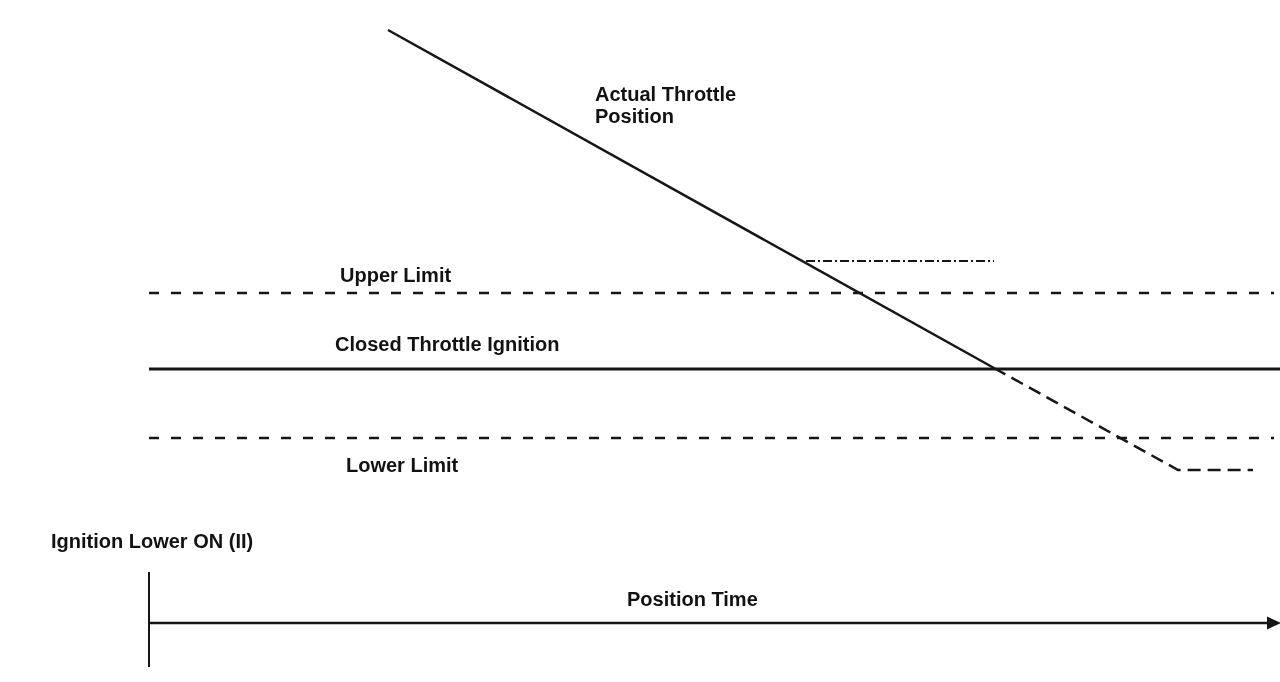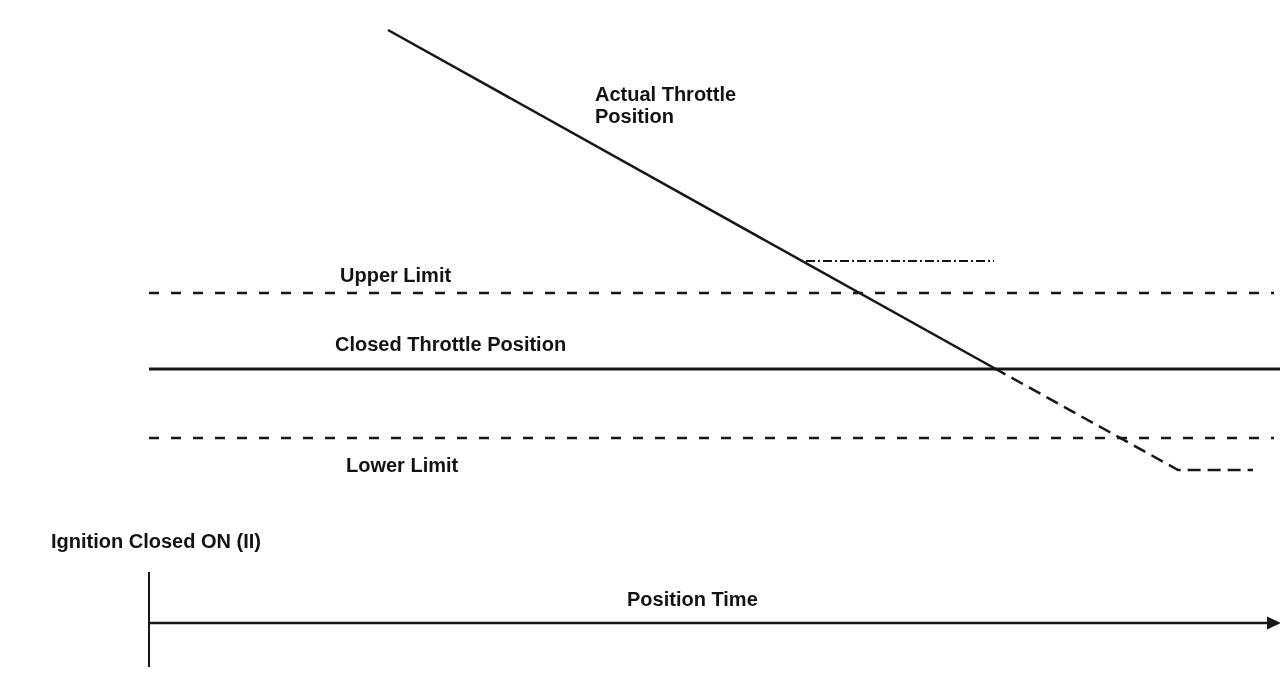--- a/index.html
+++ b/index.html
@@ -72,21 +72,21 @@
 
     <line x1="118" y1="623" x2="1240" y2="623" stroke-width="2.5"></line>
     <polygon points="1236,616.5 1250,623 1236,629.5"></polygon>
   </svg>
 
   <div class="lbl lbl-actual">Actual Throttle
 Position</div>
 
   <div class="lbl lbl-upper">Upper Limit</div>
 
-  <div class="lbl lbl-closed">Closed Throttle Position</div>
+  <div class="lbl lbl-closed">Closed Throttle Ignition</div>
 
   <div class="lbl lbl-lower">Lower Limit</div>
 
-  <div class="lbl lbl-ignition">Ignition Closed ON (II)</div>
+  <div class="lbl lbl-ignition">Ignition Lower ON (II)</div>
 
   <div class="lbl lbl-detection">Position Time</div>
 
 </div>
 
 </body></html>

